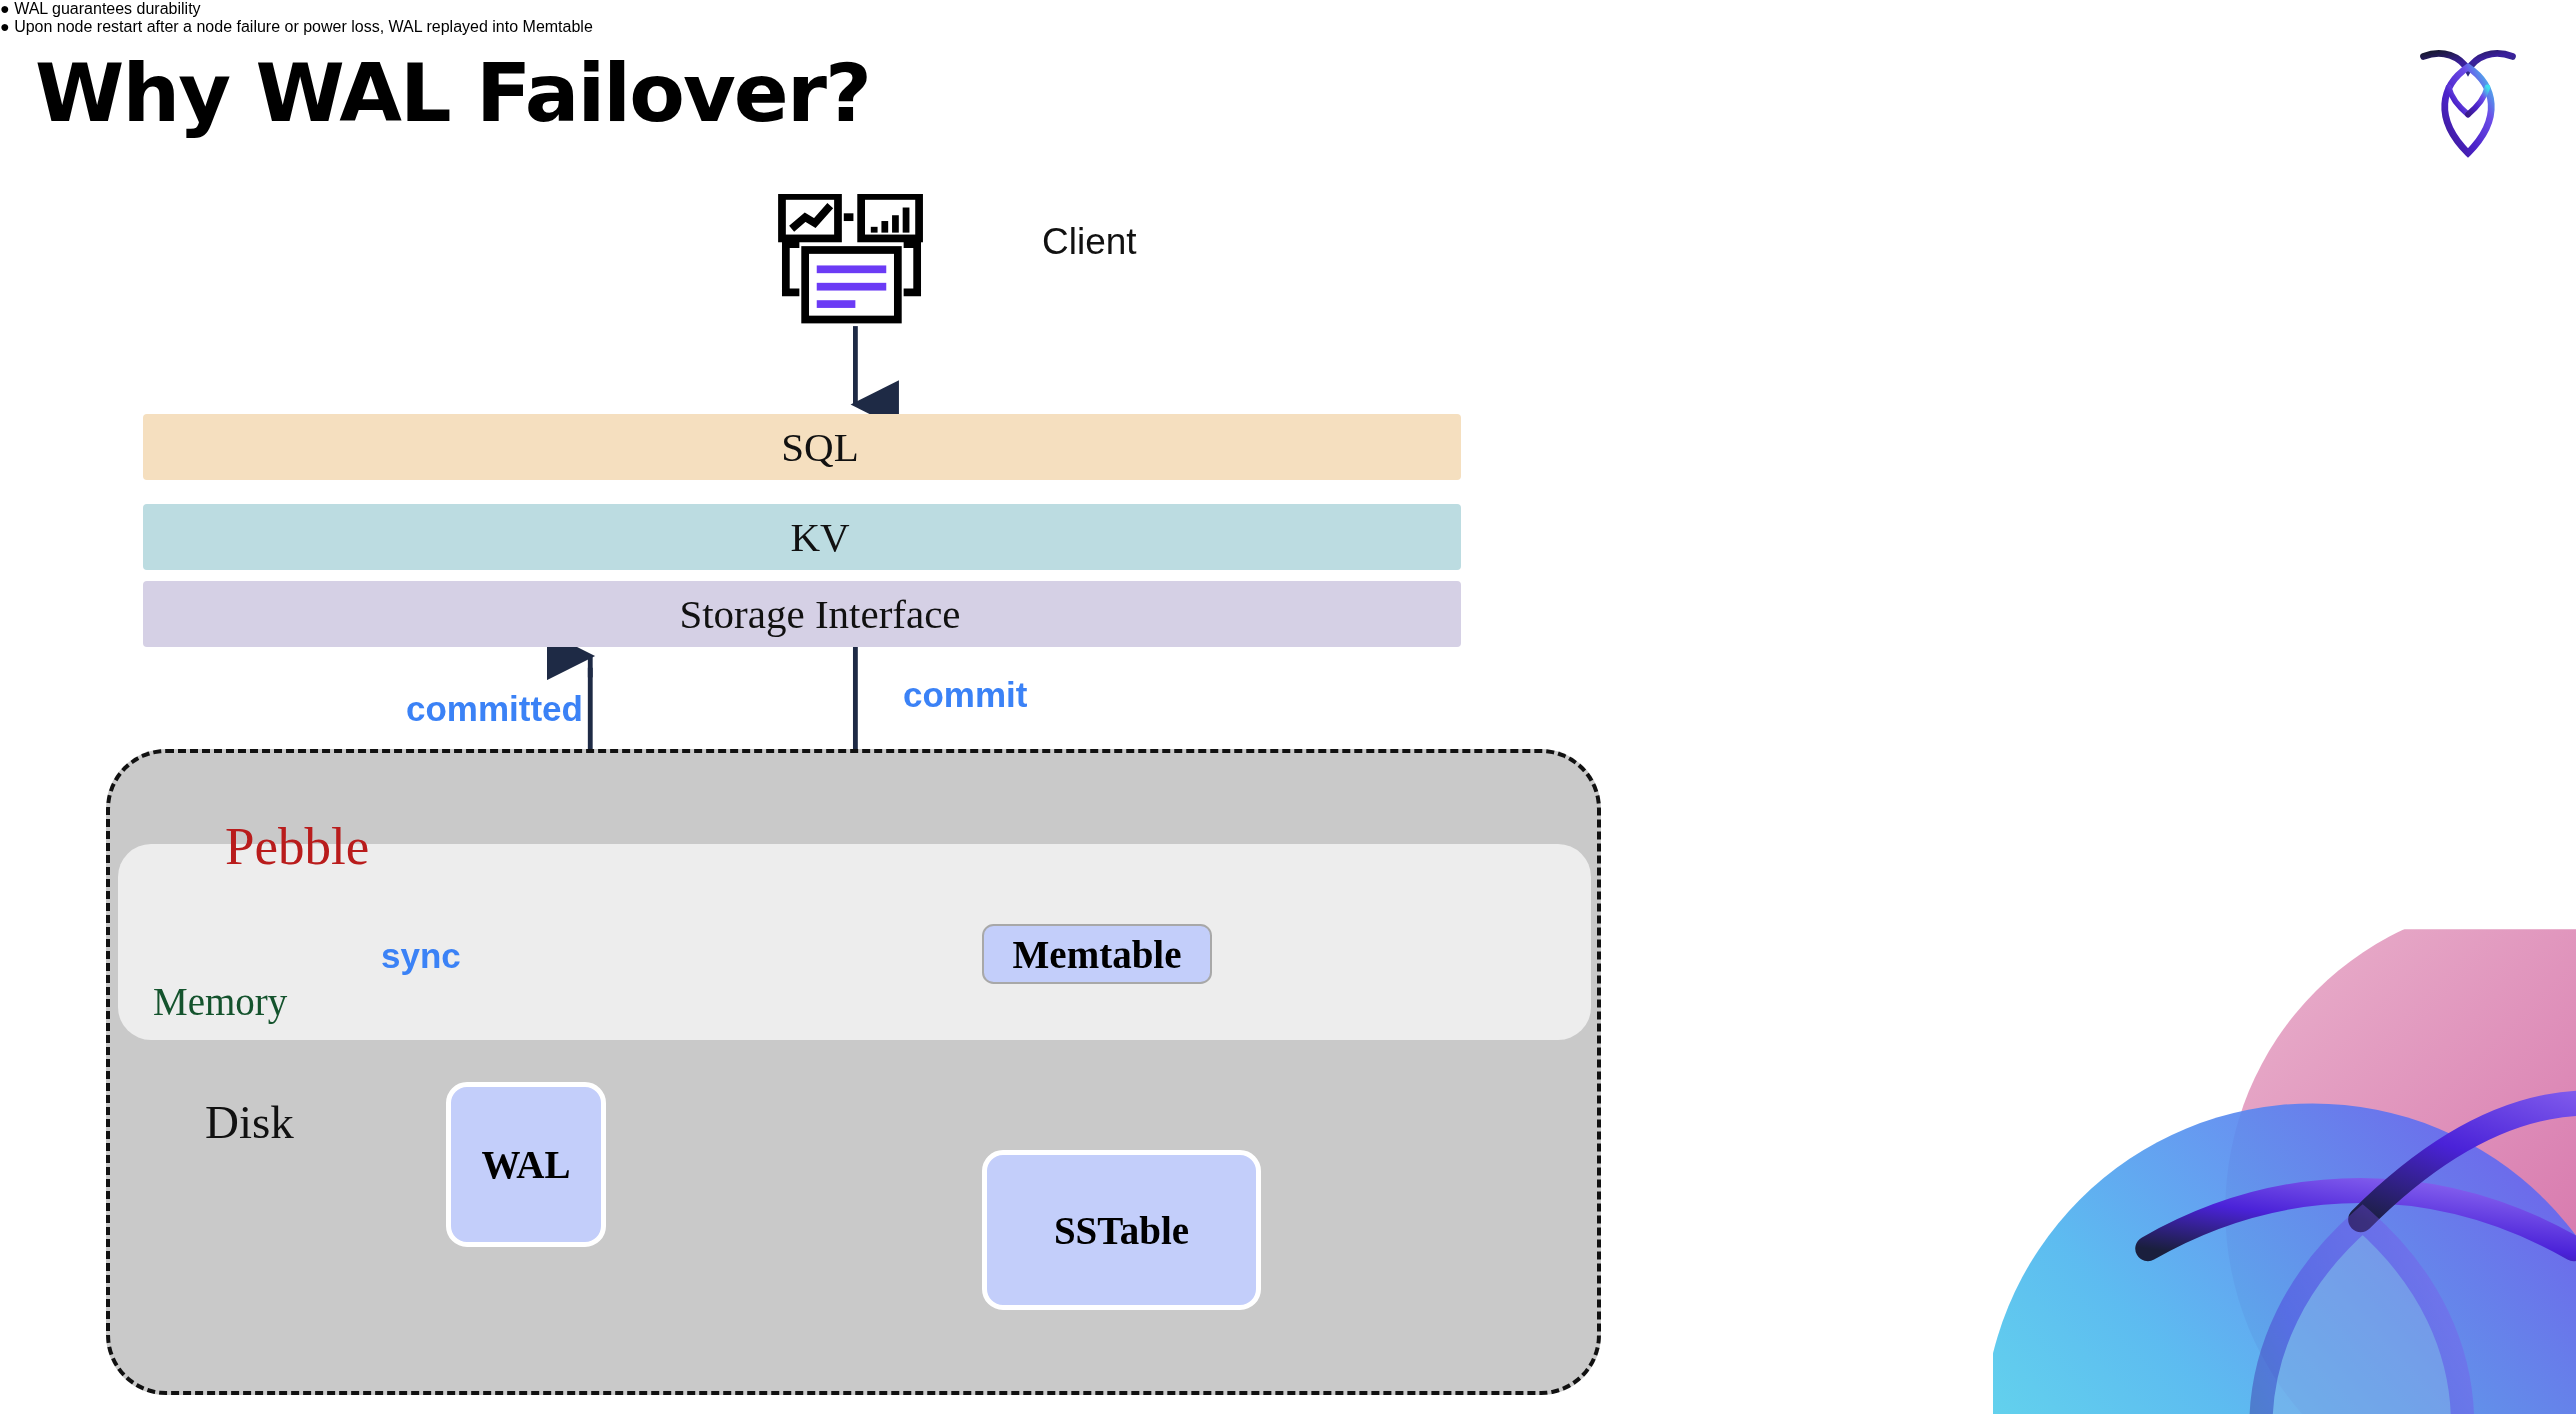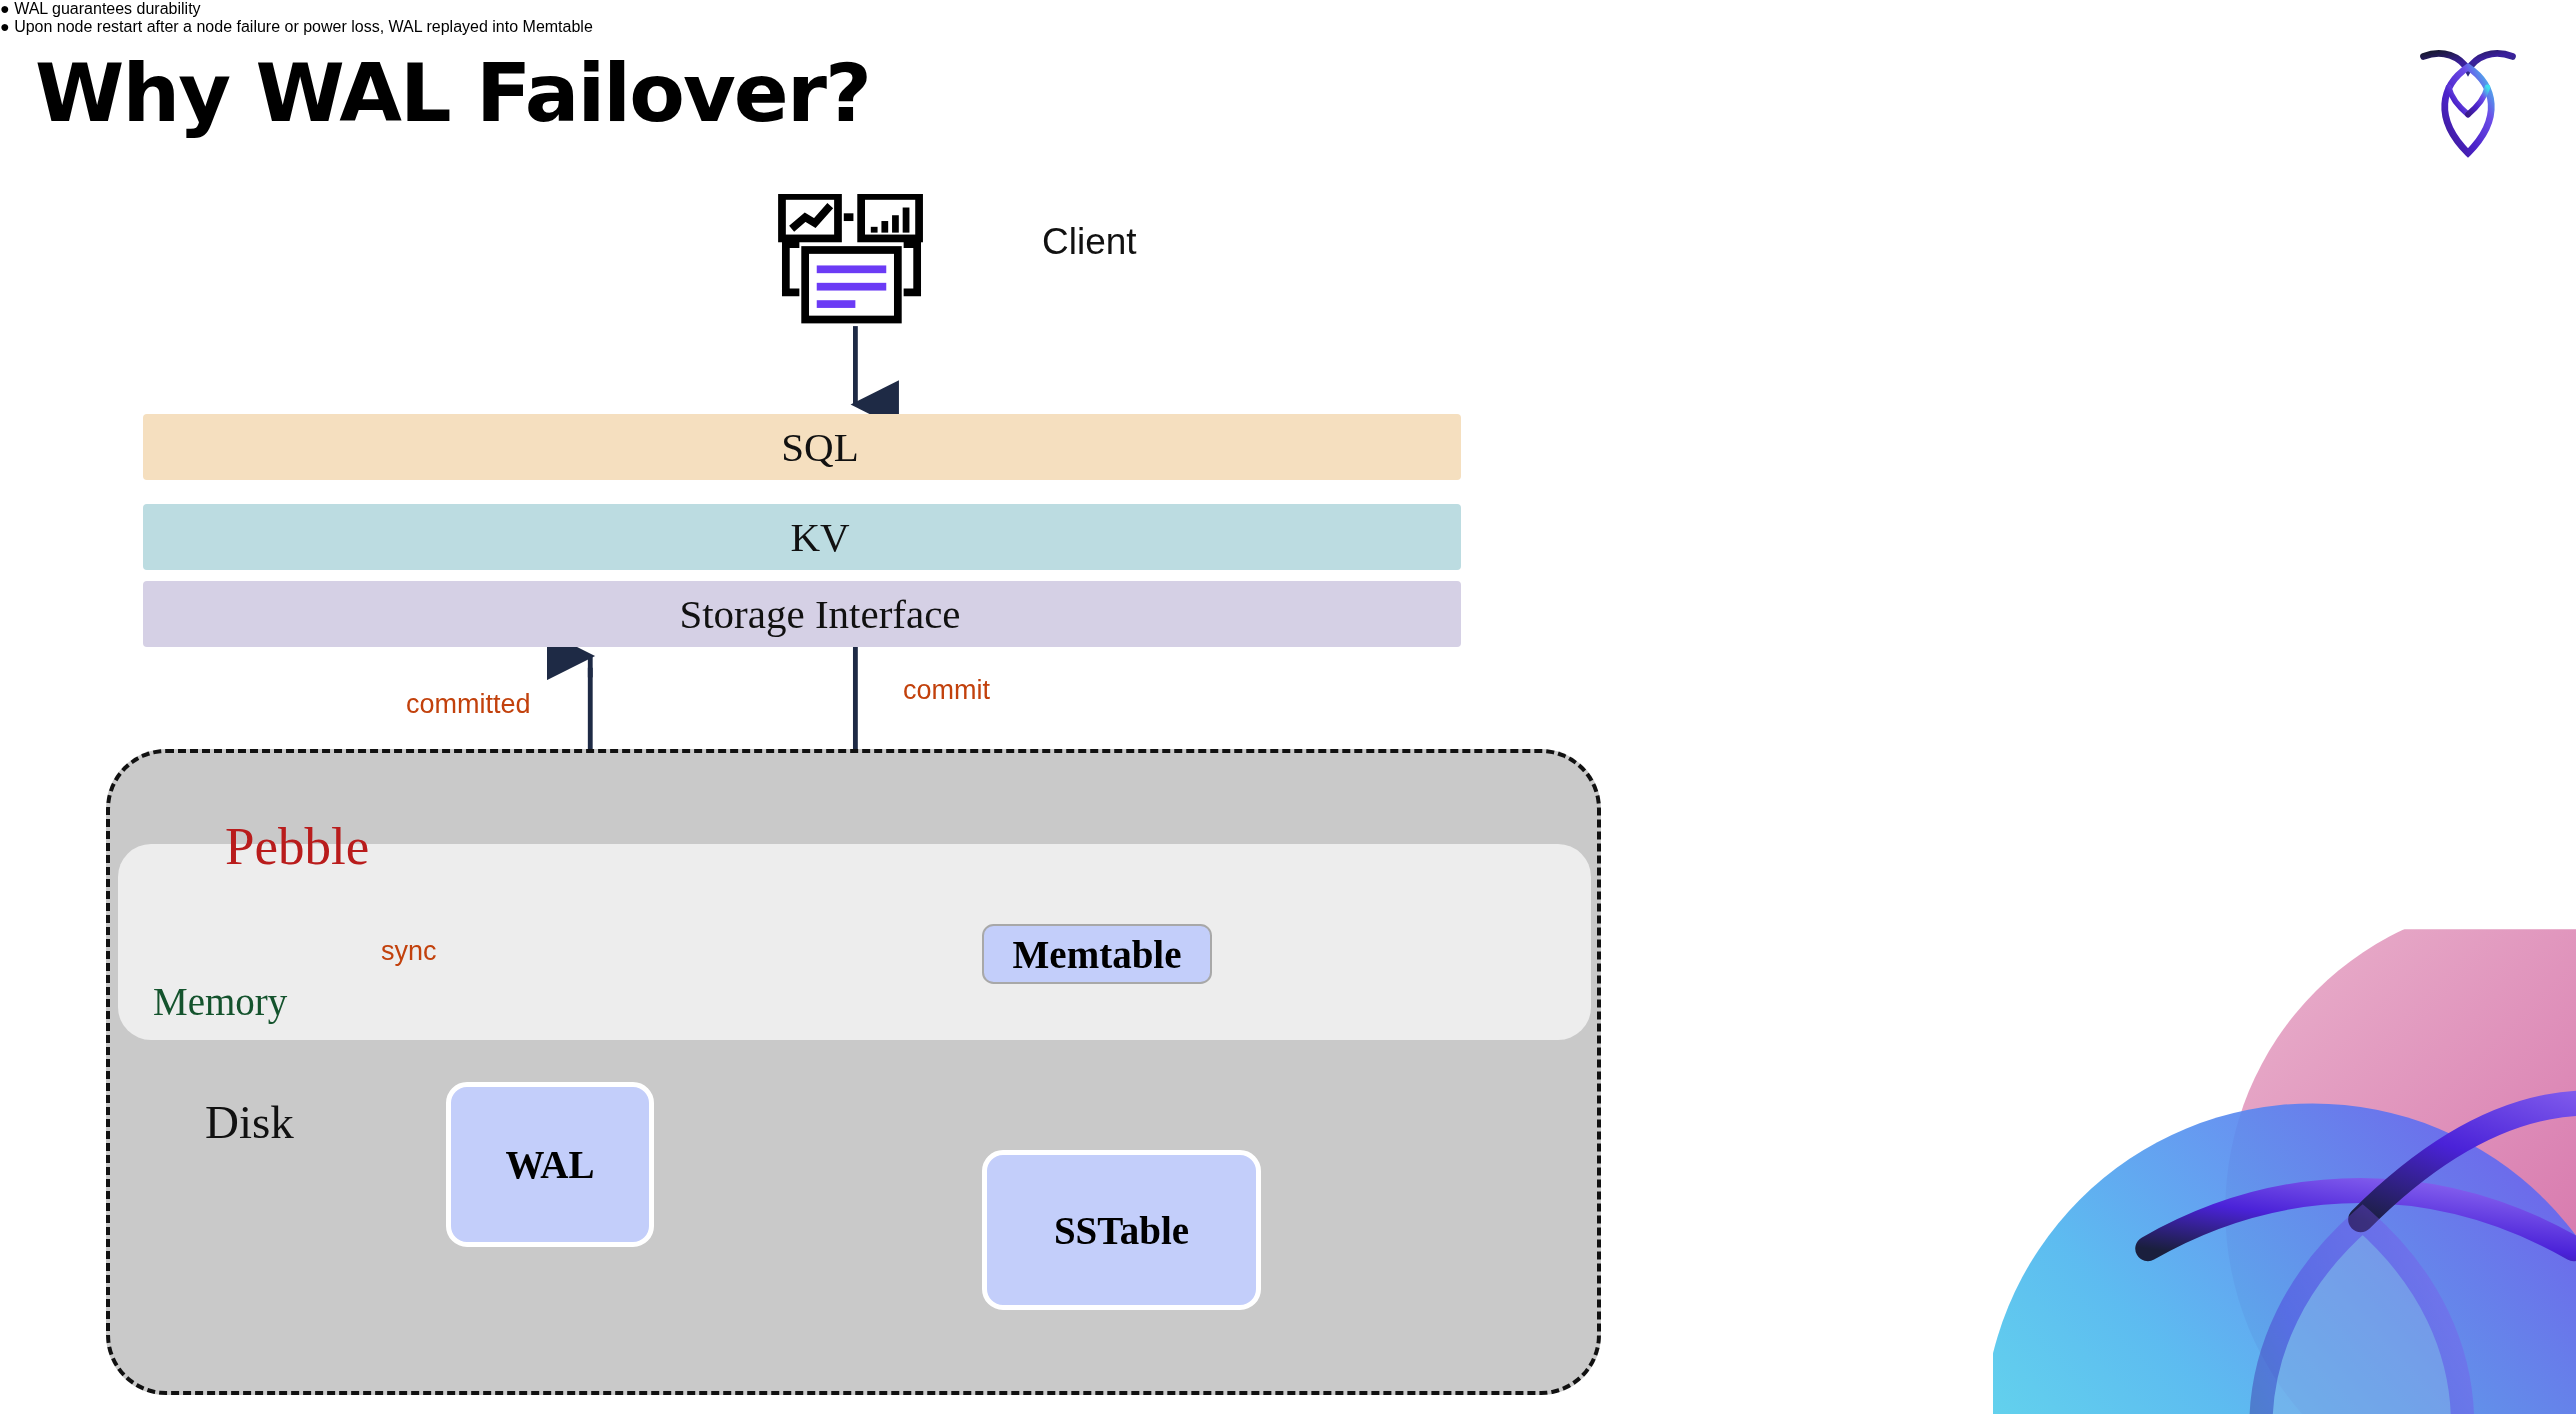--- a/index.html
+++ b/index.html
@@ -152,34 +152,35 @@
     font-size: 39px;
     color: #000000;
     box-sizing: border-box;
   }
   #node-memtable {
     left: 982px; top: 924px; width: 230px; height: 60px;
     border: 2.9px solid #a8a8a8;
     border-radius: 11.6px;
   }
   #node-wal {
-    left: 446px; top: 1082px; width: 208px; height: 165px;
+    left: 446px; top: 1082px; width: 160px; height: 165px;
     border: 5.8px solid #ffffff;
   }
   #node-sstable {
     left: 982px; top: 1150px; width: 279px; height: 160px;
     border: 5.8px solid #ffffff;
   }
 
   
   .edge-label {
     position: absolute;
-    font-size: 27px;
-    color: #c2410c;
+    font-size: 35px;
+    color: #3b82f6;
     white-space: nowrap;
+    font-weight: bold;
   }
   #lbl-committed { left: 406px; top: 689px; }
   #lbl-commit    { left: 903px; top: 675px; }
   #lbl-sync-1    { left: 381px; top: 936px; }</style>
 </head>
 <body>
 
 <div id="slide-title">Why WAL Failover?</div>
 
 <div id="brand-logo">

